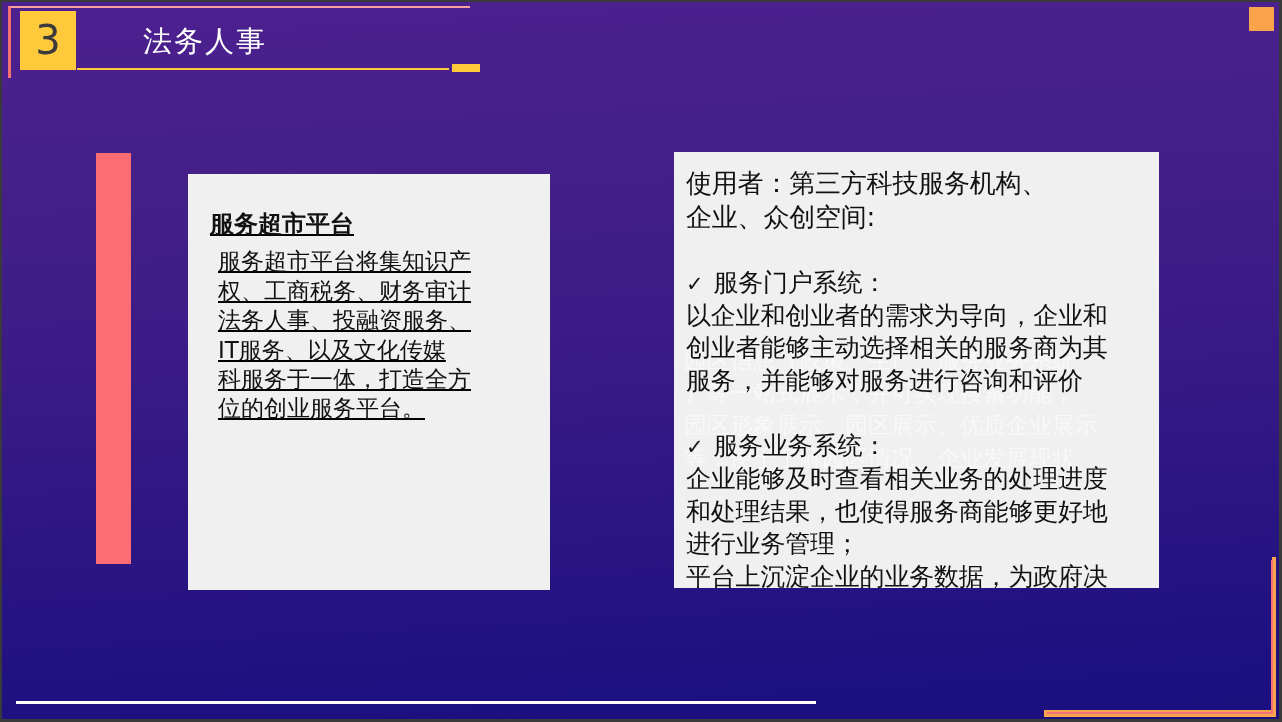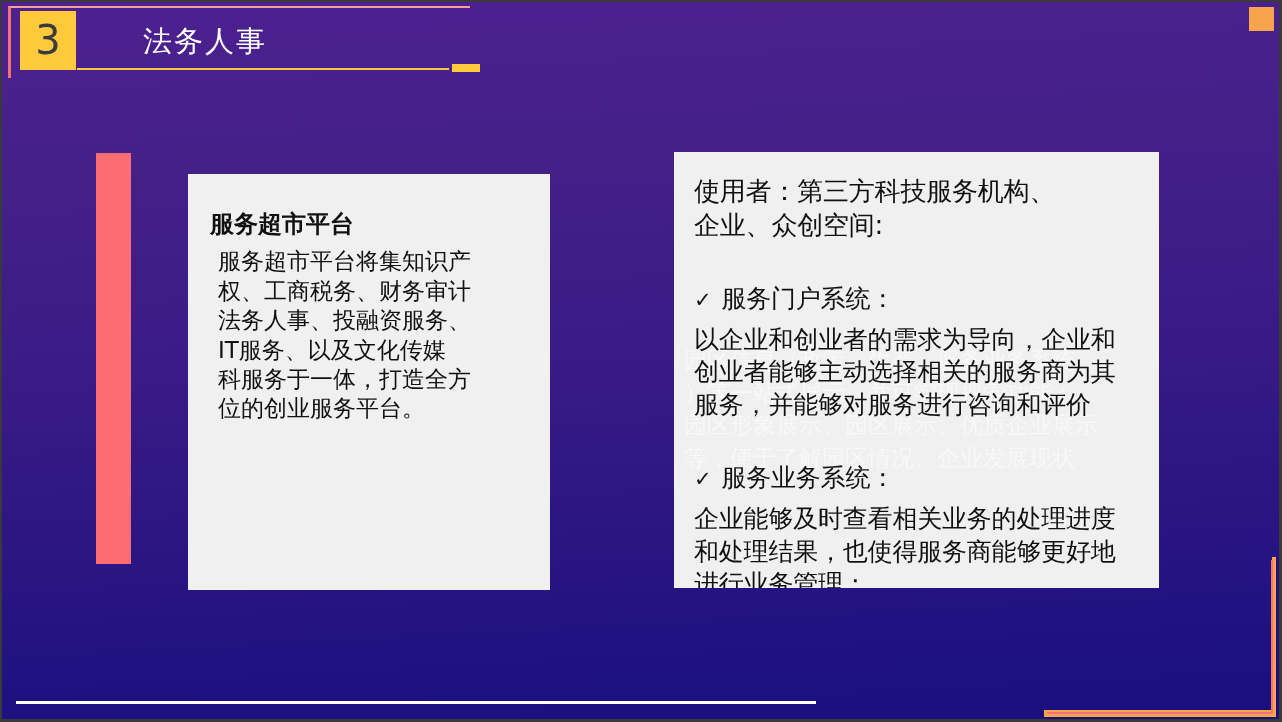--- a/index.html
+++ b/index.html
@@ -141,20 +141,21 @@
     background: #f0f0f0;
     box-sizing: border-box;
     overflow: hidden;
   }
   .card-left {
     left: 188px;
     top: 174px;
     width: 362px;
     height: 416px;
     padding: 36px 22px 0 22px;
+    text-decoration: underline;
   }
   .card-right {
     left: 674px;
     top: 152px;
     width: 485px;
     height: 436px;
     padding: 15px 14px 0 12px;
   }
 
   
@@ -173,21 +174,21 @@
     margin: 8px;
     white-space: pre-line;
     letter-spacing: 0px;
   }
 
   
   .rc-line {
     color: #111111;
     font-size: 25px;
     line-height: 1.31;
-    margin: 8px;
+    margin: 0;
     white-space: pre-line;
     position: relative;
     z-index: 2;
     letter-spacing: -0.2px;
   }
   .rc-head {
     font-size: 26px;
     line-height: 1.30;
   }
   .rc-bullet {

